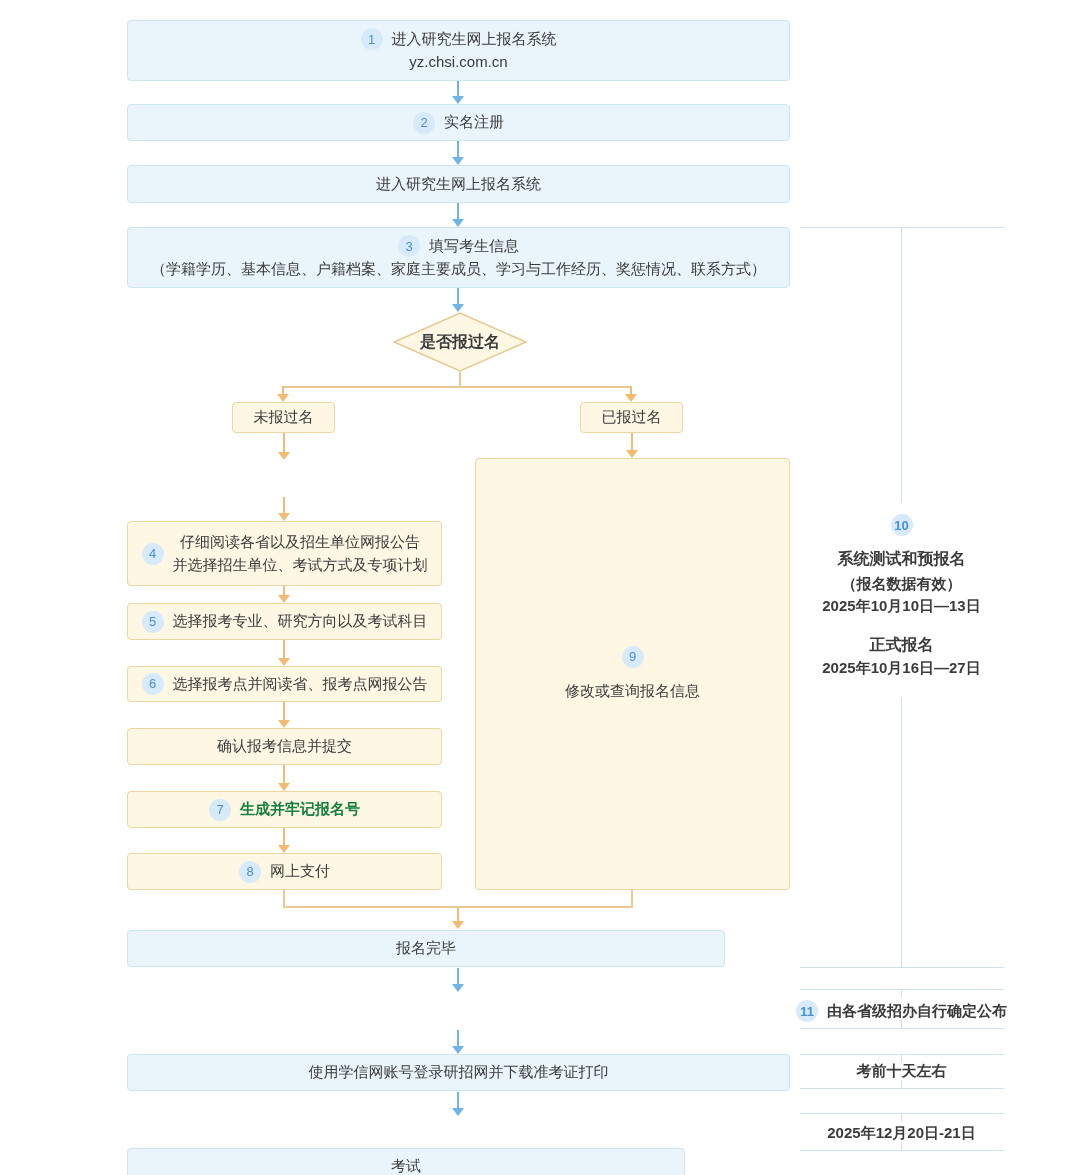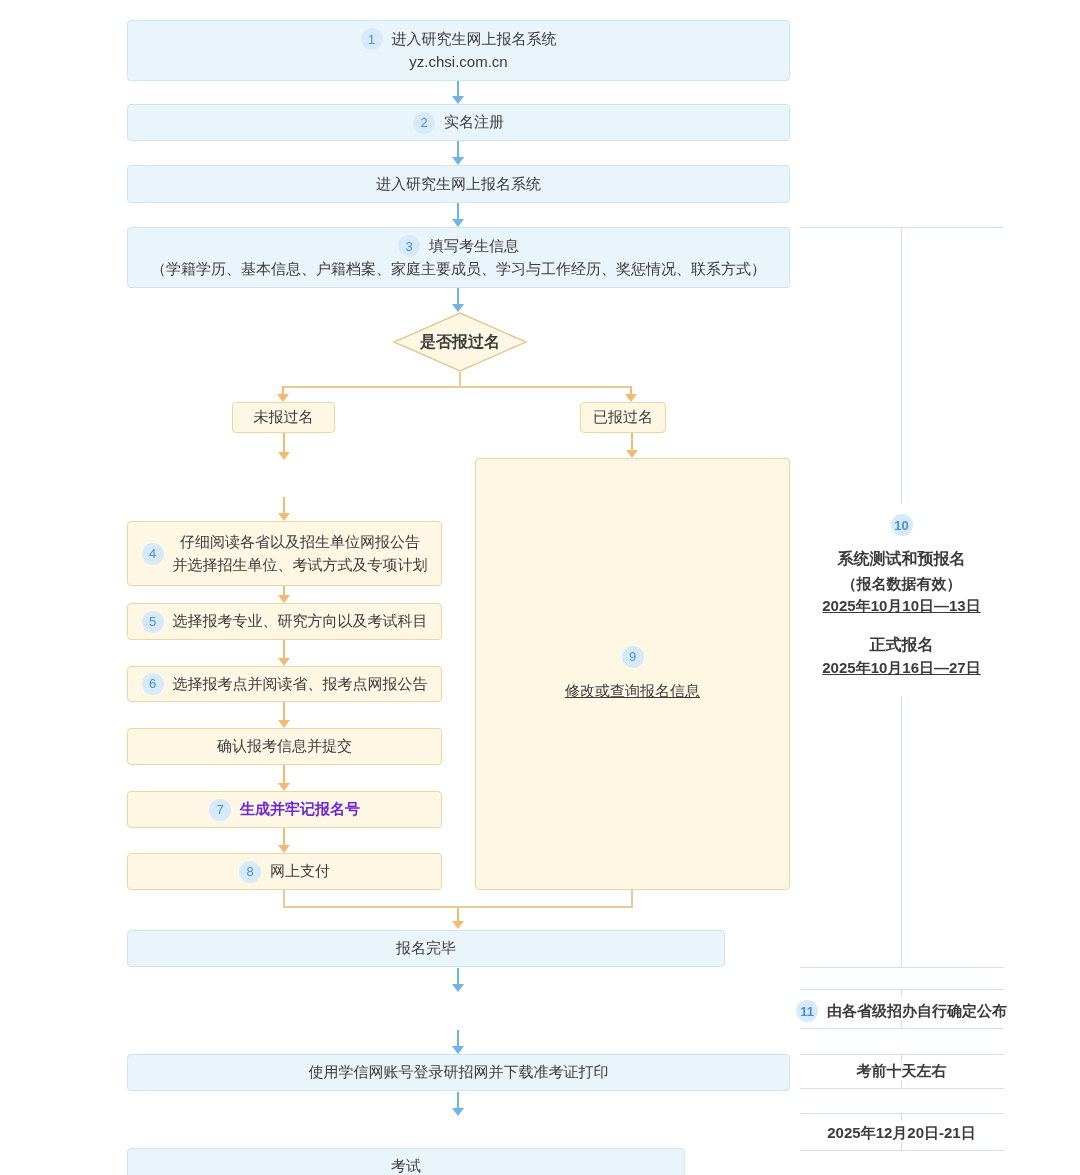--- a/index.html
+++ b/index.html
@@ -15,38 +15,38 @@
   .blue  { background:#eaf5fb; border:1px solid #cde4f1; }
   .cream { background:#fdf7e4; border:1px solid #ecd7a2; }
   .col { flex-direction:column; }
   .row { display:flex; align-items:center; justify-content:center; }
   .badge {
     flex:none; display:inline-flex; align-items:center; justify-content:center;
     width:22px; height:22px; border-radius:50%;
     background:#d7eafa; color:#4a90d2; font-size:13px; margin-right:9px;
   }
   .badge.solo { margin:0 auto; }
-  .red { color:#6d28d9; font-weight:700; }
+  .red { color:#15803d; font-weight:700; }
   
   .va { position:absolute; width:2px; background:currentColor; }
   .va::after {
     content:""; position:absolute; top:100%; left:50%; margin-left:-6px;
     border:6px solid transparent; border-top:8px solid currentColor;
   }
   .ab { color:#6eb4e8; }
   .ao { color:#f2bb71; }
   
   .cl { position:absolute; background:#eac992; }
   
   .bl { position:absolute; background:#cfe2ec; }
   
   .note { position:absolute; left:779px; width:245px; text-align:center; font-weight:600; }
   .note .t1 { font-size:16px; font-weight:700; margin-top:13px; }
   .note .t2 { margin-top:5px; }
-  .note .t3 { margin-top:3px;text-decoration:underline; }
+  .note .t3 { margin-top:3px; }
   .note .t4 { font-size:16px; font-weight:700; margin-top:19px; }
   .diamond { position:absolute; }
   .diamond .dlabel {
     position:absolute; inset:0; display:flex; align-items:center;
     justify-content:center; font-weight:700; font-size:16px;
   }
 </style>
 </head>
 <body>
 
@@ -93,21 +93,21 @@
   </div>
 
   <div class="cl" style="left:459px; top:372px; width:2px; height:14px;"></div>
   <div class="cl" style="left:283px; top:386px; width:349px; height:2px;"></div>
   <div class="va ao" style="left:282px; top:386px; height:8px;"></div>
   <div class="va ao" style="left:630px; top:386px; height:8px;"></div>
 
   <div class="box cream" style="left:232px; top:402px; width:103px; height:31px;">
     <span>未报过名</span>
   </div>
-  <div class="box cream" style="left:580px; top:402px; width:86px; height:31px;">
+  <div class="box cream" style="left:580px; top:402px; width:103px; height:31px;">
     <span>已报过名</span>
   </div>
 
   <div class="va ao" style="left:283px; top:433px; height:19px;"></div>
   <div class="va ao" style="left:631px; top:433px; height:17px;"></div>
 
 
   <div class="va ao" style="left:283px; top:497px; height:16px;"></div>
 
   <div class="box cream" style="left:127px; top:521px; width:315px; height:65px; padding:0 10px;">
@@ -147,21 +147,21 @@
 
   <div class="va ao" style="left:283px; top:828px; height:17px;"></div>
 
   <div class="box cream" style="left:127px; top:853px; width:315px; height:37px;">
     <span class="badge">8</span>
     <span>网上支付</span>
   </div>
 
   <div class="box cream col" style="left:475px; top:458px; width:315px; height:432px;">
     <span class="badge solo">9</span>
-    <div style="margin-top:12px;text-decoration:underline;">修改或查询报名信息</div>
+    <div style="margin-top:12px;">修改或查询报名信息</div>
   </div>
 
   <div class="cl" style="left:283px; top:890px; width:2px; height:18px;"></div>
   <div class="cl" style="left:631px; top:890px; width:2px; height:18px;"></div>
   <div class="cl" style="left:283px; top:906px; width:350px; height:2px;"></div>
   <div class="va ao" style="left:457px; top:908px; height:13px;"></div>
 
   <div class="box blue" style="left:127px; top:930px; width:598px; height:37px;">
     <span>报名完毕</span>
   </div>

